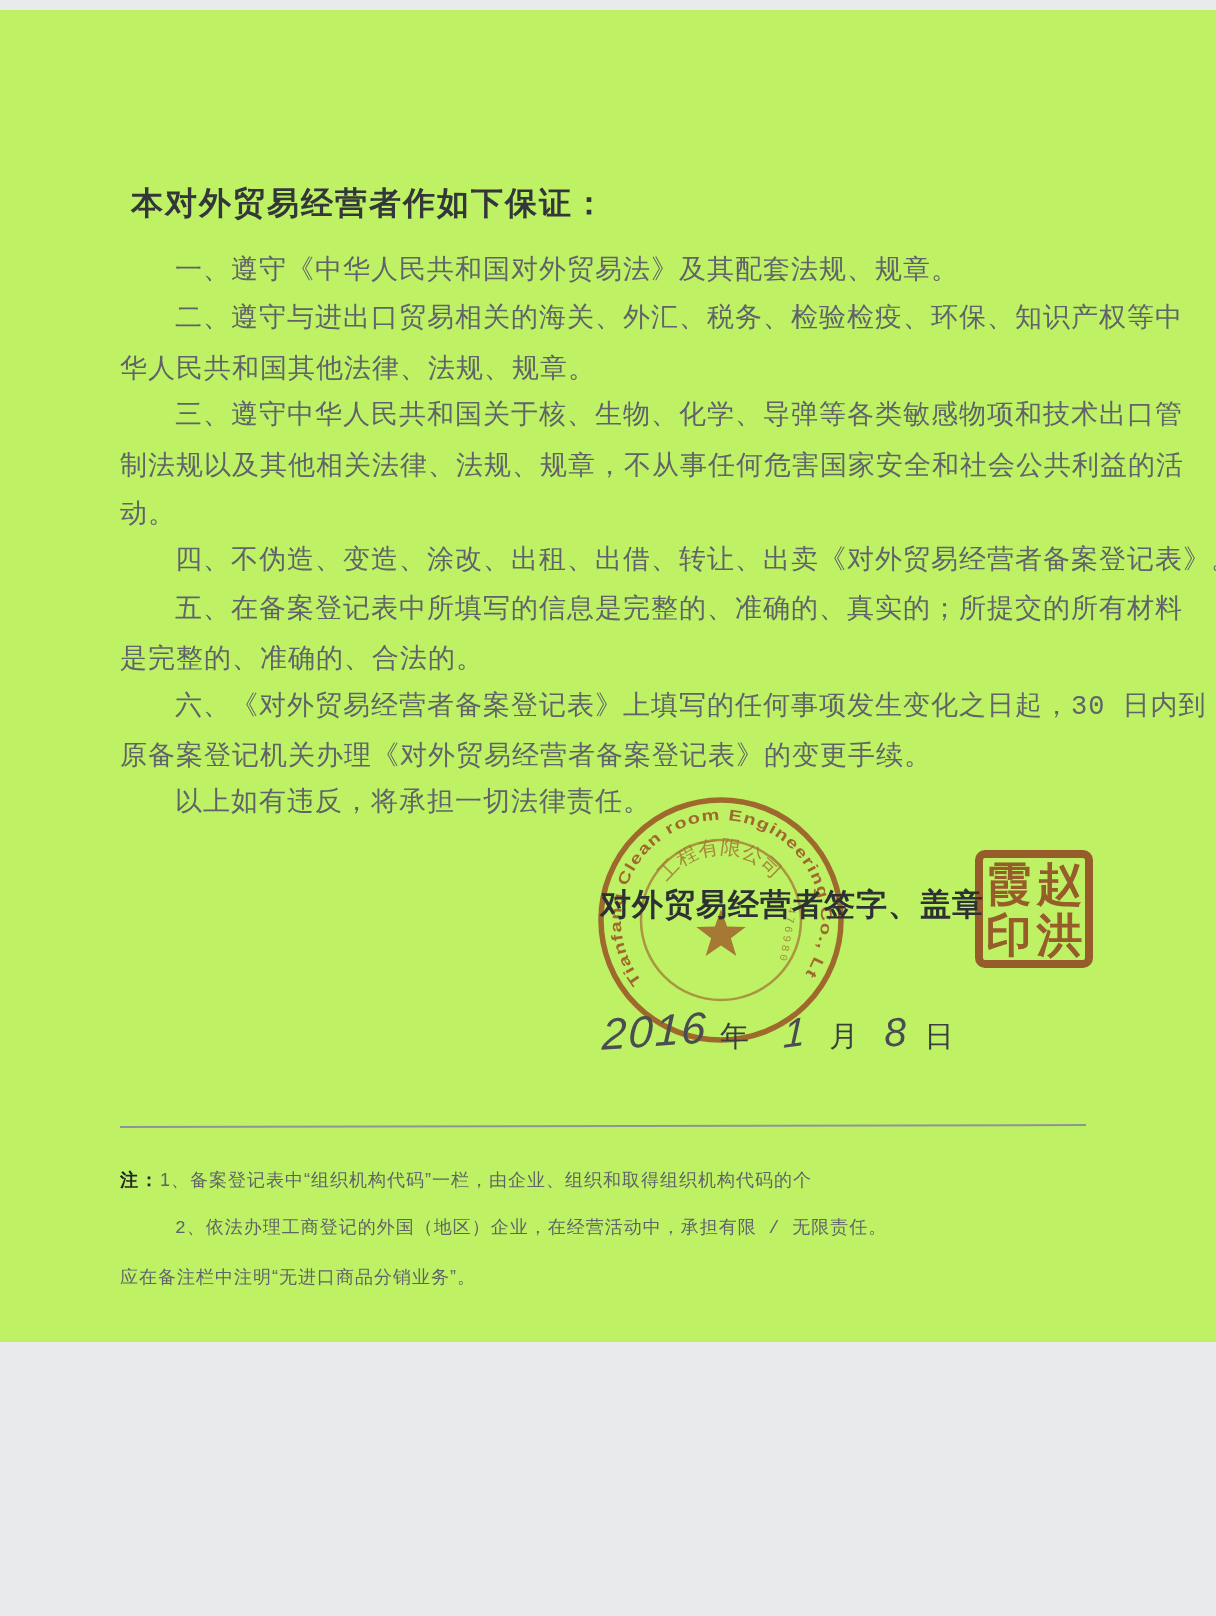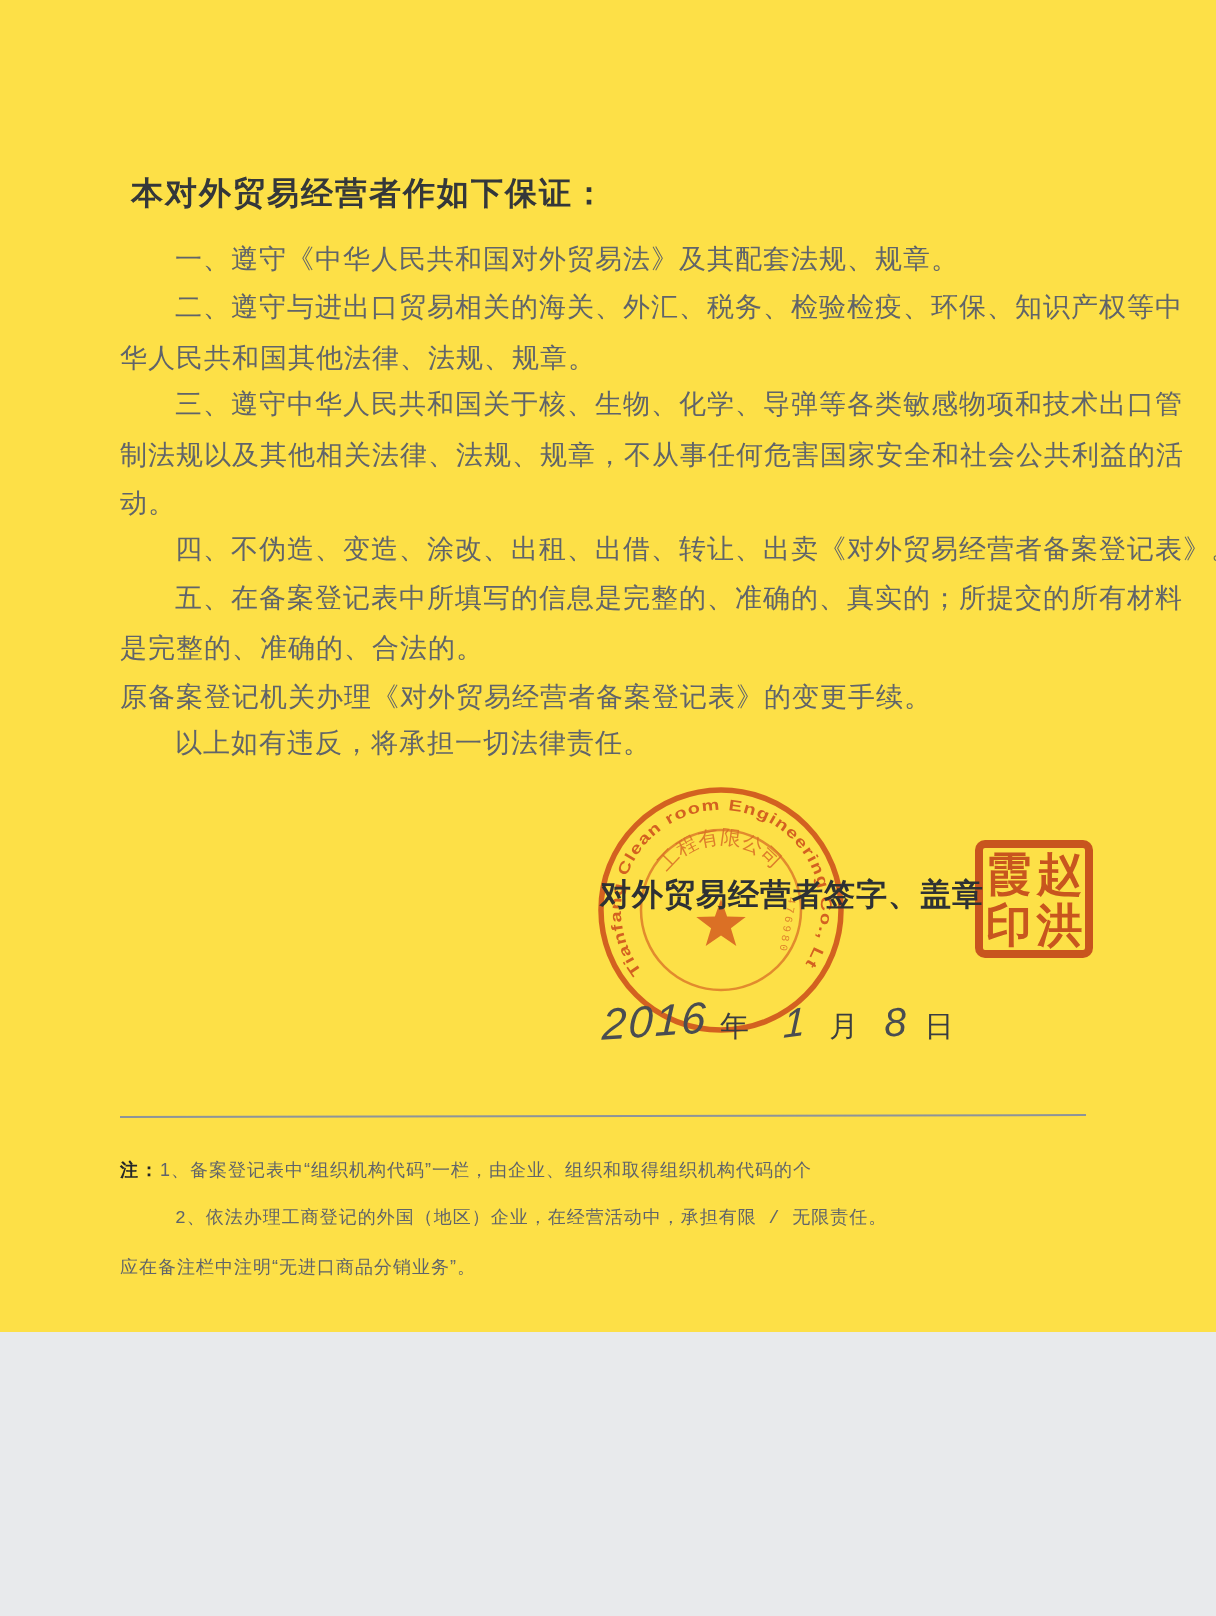--- a/index.html
+++ b/index.html
@@ -1,20 +1,20 @@
 <!DOCTYPE html>
 <html><head>
 <meta charset="utf-8">
 <style>
   html,body{margin:0;padding:0;background:#e8eaec;}
   .page{
     position:relative;
     width:1216px;height:1332px;
-    margin:0 auto;
-    background:#fde047;
+    margin:10px auto;
+    background:#bef264;
     overflow:hidden;
     font-family:"Liberation Sans", sans-serif;
     color:#5d6165;
   }
   
   .doc-title{
     position:absolute;left:131px;top:172px;
     font-size:32px;font-weight:700;letter-spacing:2px;
     color:#34373a;
   }
@@ -87,20 +87,21 @@
   <div class="body-text">
     <div class="ln ind">一、遵守《中华人民共和国对外贸易法》及其配套法规、规章。</div>
     <div class="ln ind">二、遵守与进出口贸易相关的海关、外汇、税务、检验检疫、环保、知识产权等中</div>
     <div class="ln">华人民共和国其他法律、法规、规章。</div>
     <div class="ln ind">三、遵守中华人民共和国关于核、生物、化学、导弹等各类敏感物项和技术出口管</div>
     <div class="ln">制法规以及其他相关法律、法规、规章，不从事任何危害国家安全和社会公共利益的活</div>
     <div class="ln">动。</div>
     <div class="ln ind">四、不伪造、变造、涂改、出租、出借、转让、出卖《对外贸易经营者备案登记表》。</div>
     <div class="ln ind">五、在备案登记表中所填写的信息是完整的、准确的、真实的；所提交的所有材料</div>
     <div class="ln">是完整的、准确的、合法的。</div>
+    <div class="ln ind">六、《对外贸易经营者备案登记表》上填写的任何事项发生变化之日起，30 日内到</div>
     <div class="ln">原备案登记机关办理《对外贸易经营者备案登记表》的变更手续。</div>
     <div class="ln ind">以上如有违反，将承担一切法律责任。</div>
   </div>
 
   <div class="sig-label">对外贸易经营者签字、盖章</div>
 
   <div class="date-line">
     <span class="hw hw-year">2016</span>
     <span class="du du-y">年</span>
     <span class="hw hw-m">1</span>

